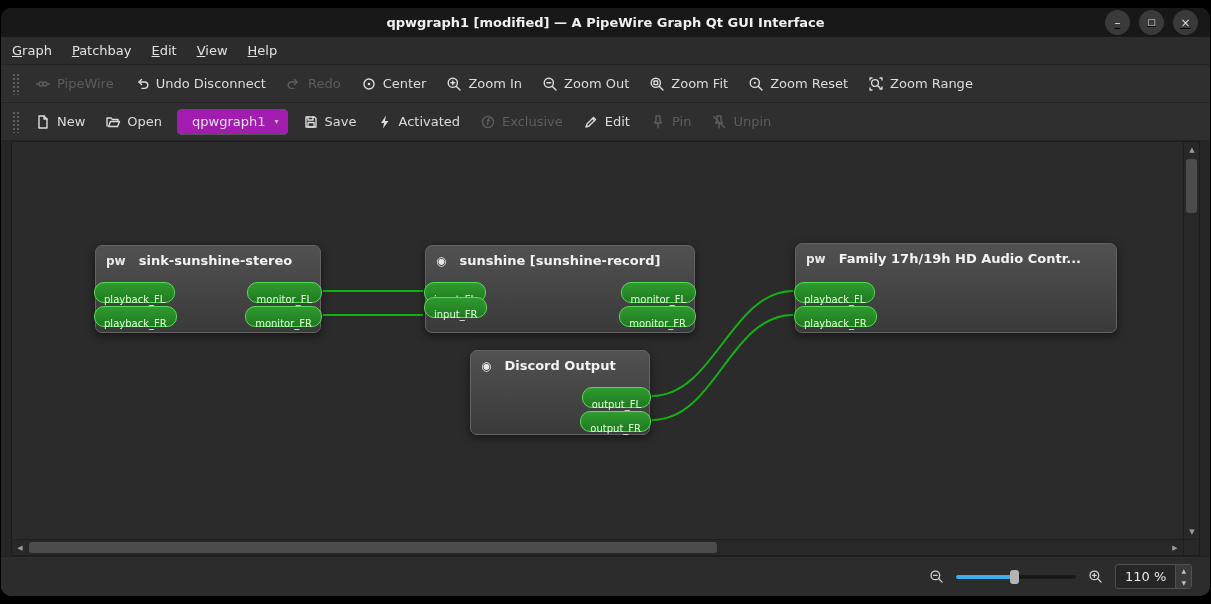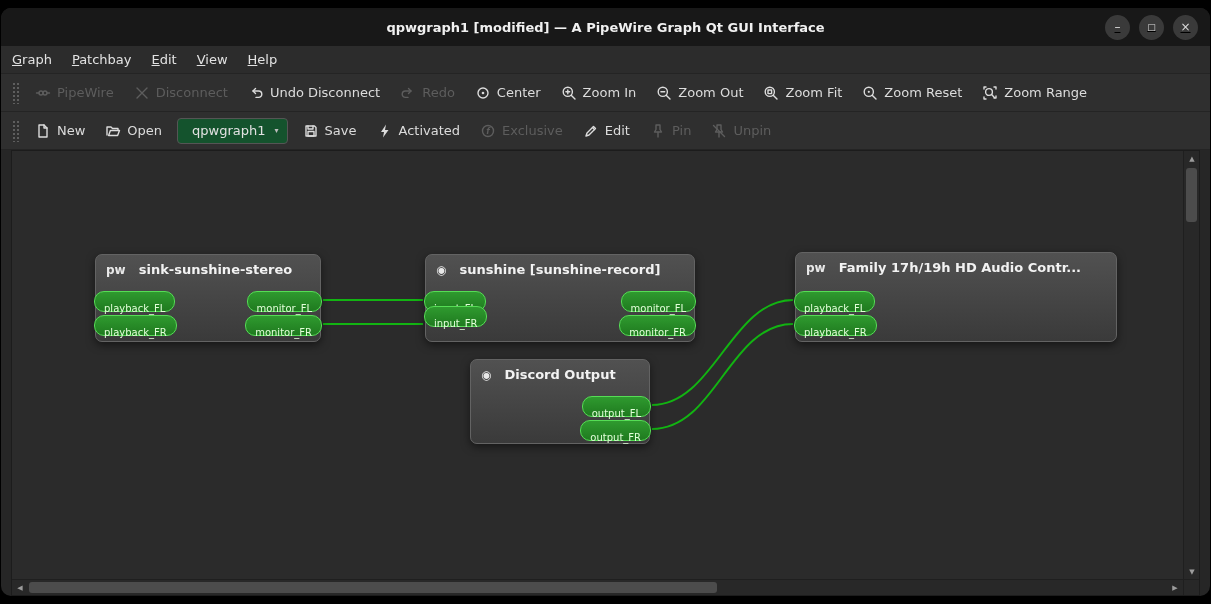--- a/index.html
+++ b/index.html
@@ -1,21 +1,21 @@
 <!DOCTYPE html>
 <html><head>
 <meta charset="utf-8">
 <style>
   * { margin:0; padding:0; box-sizing:border-box; user-select:none; }
   html,body { width:1211px; height:604px; background:#000; font-family:"DejaVu Sans","Liberation Sans",sans-serif; }
   .window { position:absolute; top:8px; left:1px; right:1px; bottom:8px; background:#262626;
             border-radius:10px; overflow:hidden; display:flex; flex-direction:column; }
 
   
-  .titlebar { height:38px; background:#181818; display:flex; align-items:center; position:relative; flex:none;text-decoration:underline; }
+  .titlebar { height:29px; background:#181818; display:flex; align-items:center; position:relative; flex:none;text-decoration:underline; }
   .title { position:absolute; left:0; right:0; text-align:center; color:#f0f0f0; font-size:13px; font-weight:bold; }
   .winbtns { margin-left:auto; display:flex; gap:9px; padding-right:12px; z-index:2; }
   .winbtn { width:25px; height:25px; border-radius:50%; background:#3a3a3a; color:#dcdcdc;
             display:flex; align-items:center; justify-content:center; font-size:12px; line-height:1; }
   .winbtn.max { font-size:9px; }
 
   
   .menubar { height:28px; background:#2c2c2c; display:flex; align-items:stretch; padding-left:1px; border-bottom:1px solid #242424; flex:none; }
   .menu-item { display:inline-block; padding:0 10px; line-height:27px; color:#e2e2e2; font-size:13px; }
   .menu-item::first-letter { text-decoration:underline; }
@@ -24,21 +24,21 @@
   .toolbar { height:38px; background:#2f2f2f; display:flex; align-items:center; padding:0 6px; gap:2px;
              border-bottom:1px solid #242424; flex:none; }
   .grip { width:7px; height:22px; margin:0 5px;
           background-image:radial-gradient(circle,#5e5e5e 1px,transparent 1.3px); background-size:4px 4px; }
   .tbtn { display:flex; align-items:center; gap:6px; padding:0 9px; height:30px; border-radius:4px;
           color:#dcdcdc; font-size:13px; white-space:nowrap; }
   .tbtn.disabled { color:#5d5d5d; }
   .tbtn svg { width:16px; height:16px; flex:none; }
   svg.icon { fill:none; stroke:currentColor; stroke-width:1.4; stroke-linecap:round; stroke-linejoin:round; }
   .combo { display:flex; align-items:center; gap:6px; padding:0 8px; height:26px; margin:2px 4px;
-           background:#14532d; border:1px solid #555; border-radius:4px; color:#e2e2e2; font-size:13px; }
+           background:#a21caf; border:1px solid #555; border-radius:4px; color:#e2e2e2; font-size:13px; }
   .combo .doc { color:#8fb8d8; }
   .combo .arrow { font-size:8px; color:#bdbdbd; margin-left:3px; }
 
   
   .canvas-frame { flex:1; margin:0 10px; border:1px solid #1c1c1c; display:flex; flex-direction:column; background:#2b2b2b; min-height:0; }
   .canvas-row { flex:1; display:flex; min-height:0; }
   .canvas { flex:1; position:relative; overflow:hidden; background:#2b2b2b; }
   .wires { position:absolute; left:0; top:0; width:100%; height:100%; }
   .wires path { stroke:#12b412; stroke-width:2; fill:none; }
 
@@ -110,26 +110,20 @@
     <div class="grip"></div>
 
     <div class="tbtn disabled">
       <svg class="icon" viewBox="0 0 16 16">
           <path d="M1.5 8h2.5M12 8h2.5"></path>
           <circle cx="6" cy="8" r="2"></circle>
           <circle cx="10" cy="8" r="2"></circle>
         </svg>
       <span>PipeWire</span>
     </div>
-    <div class="tbtn disabled">
-      <svg class="icon" viewBox="0 0 16 16">
-          <path d="M3 3l10 10M13 3L3 13"></path>
-        </svg>
-      <span>Disconnect</span>
-    </div>
 
     <div class="tbtn">
       <svg class="icon" viewBox="0 0 16 16">
           <path d="M5 6h5.6a3.2 3.2 0 0 1 0 6.4H8"></path>
           <path d="M7.5 3.5L5 6l2.5 2.5"></path>
         </svg>
       <span>Undo Disconnect</span>
     </div>
     <div class="tbtn disabled">
       <svg class="icon" viewBox="0 0 16 16">
@@ -326,14 +320,37 @@
     <div class="hscroll-row">
       <div class="hscroll">
         <div class="sarrow">◀</div>
         <div class="hthumb"></div>
         <div class="sarrow">▶</div>
       </div>
       <div class="corner"></div>
     </div>
   </div>
 
+  <div class="statusbar">
+    <svg class="icon" viewBox="0 0 16 16">
+        <circle cx="6.8" cy="6.8" r="4.6"></circle>
+        <path d="M10.2 10.2L14 14"></path>
+        <path d="M4.9 6.8h3.8"></path>
+      </svg>
+    <div class="slider">
+      <div class="fill"></div>
+      <div class="handle"></div>
+    </div>
+    <svg class="icon" viewBox="0 0 16 16">
+        <circle cx="6.8" cy="6.8" r="4.6"></circle>
+        <path d="M10.2 10.2L14 14"></path>
+        <path d="M4.9 6.8h3.8M6.8 4.9v3.8"></path>
+      </svg>
+    <div class="spin">
+      <div class="val">110 %</div>
+      <div class="arrows">
+        <div>▲</div>
+        <div>▼</div>
+      </div>
+    </div>
+  </div>
 
 </div>
 
 </body></html>

